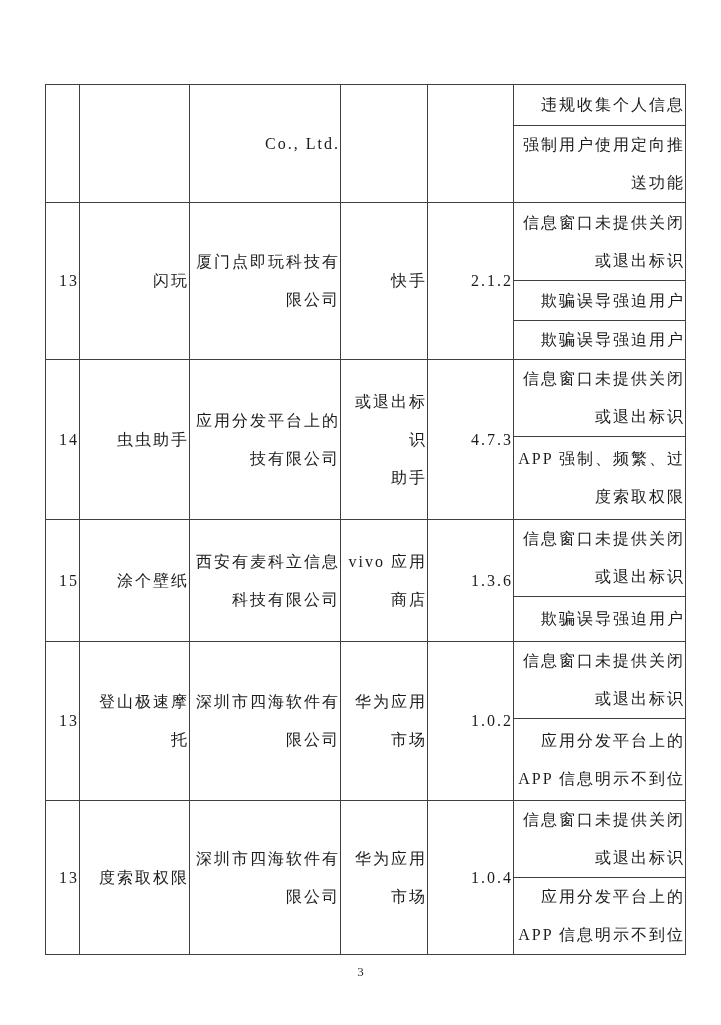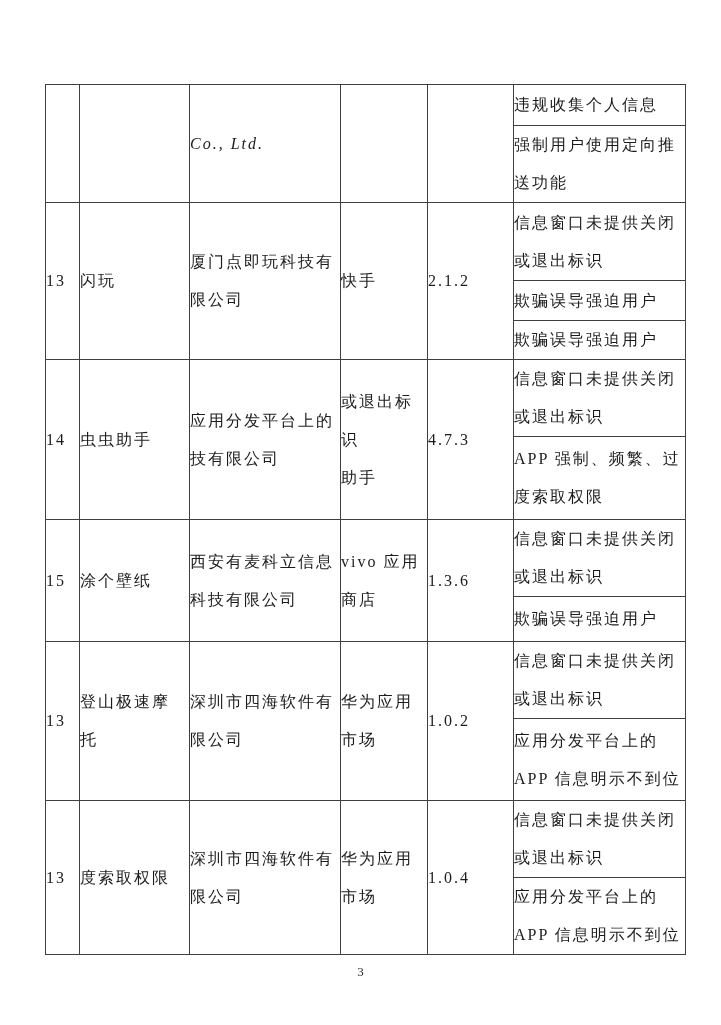--- a/index.html
+++ b/index.html
@@ -22,32 +22,32 @@
   }
   table.doc-table {
     position: absolute;
     left: 45px;
     top: 84px;
     border-collapse: collapse;
     table-layout: fixed;
   }
   table.doc-table td {
     border: 1px solid #3f3f3f;
-    text-align: left;
+    text-align: right;
     vertical-align: middle;
     font-size: 16px;
     line-height: 38px;
     letter-spacing: 2px;
     white-space: pre-line;
     padding: 0;
     overflow: hidden;
   }
   
   td.nt { border-top: none; }
-  td.v-top { vertical-align: top; font-style: italic; }
+  td.v-top { vertical-align: top; }
 
   tr.h-41 { height: 41px; }
   tr.h-77 { height: 77px; }
   tr.h-78 { height: 78px; }
   tr.h-40 { height: 40px; }
   tr.h-37 { height: 37px; }
   tr.h-75 { height: 75px; }
   tr.h-83 { height: 83px; }
   tr.h-67 { height: 67px; }
   tr.h-45 { height: 45px; }

